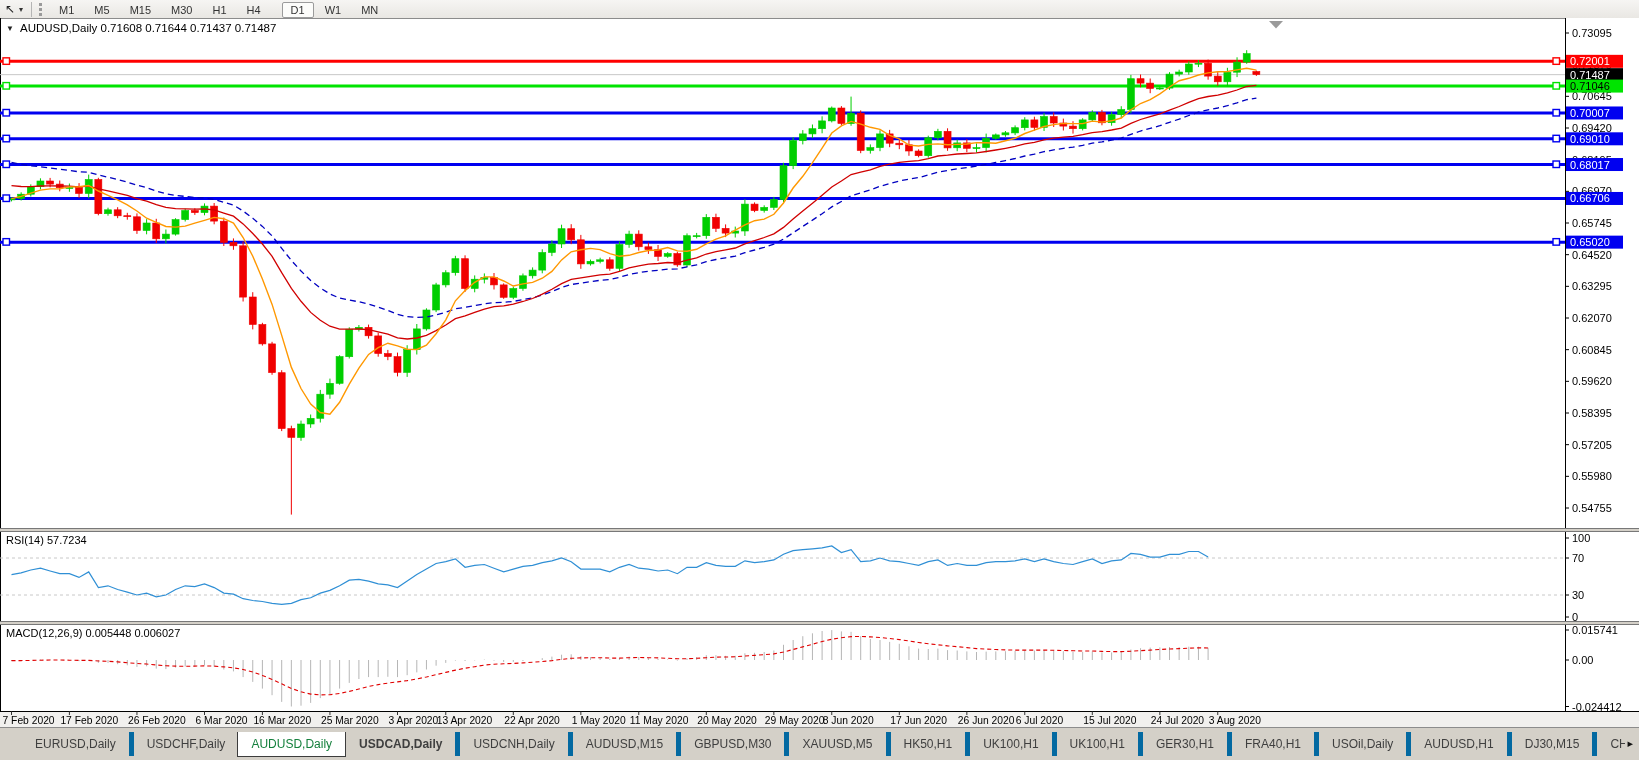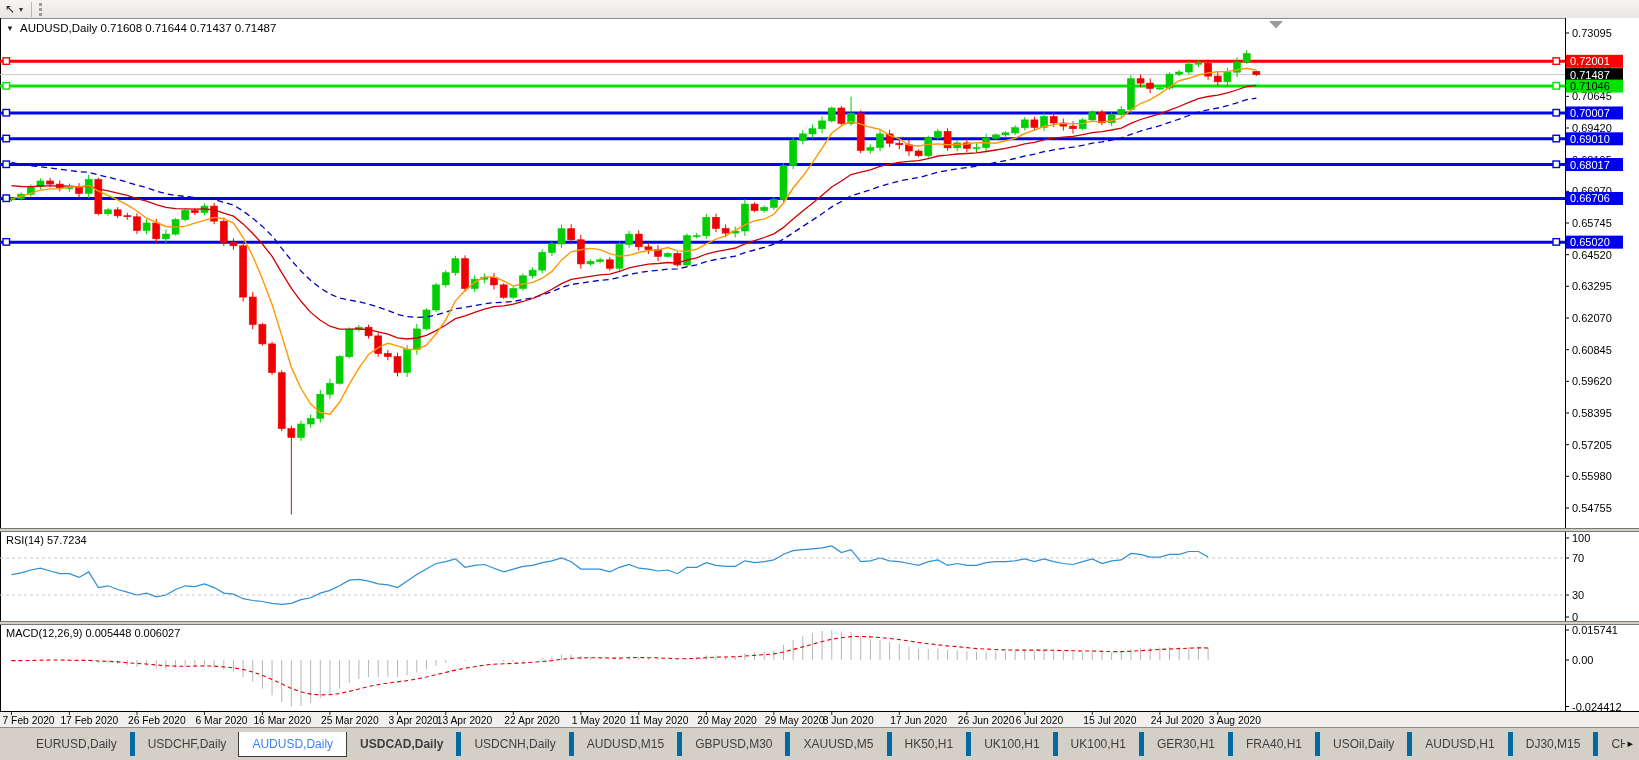--- a/index.html
+++ b/index.html
@@ -18,40 +18,41 @@
     background:transparent;border:1px solid transparent;padding:1px 8px;margin:0 1px;cursor:default;}
   .tf-btn.active{background:#fcfcfa;border:1px solid #9b9b9b;border-radius:2px;}
   .group-divider{width:1px;height:15px;background:#b5b5b5;margin:0 5px;}
   
   .chart{position:absolute;top:18px;left:0;width:1639px;height:709px;}
   svg text{font-family:"Liberation Sans",sans-serif;}
   
   .tabbar{position:absolute;top:727px;left:0;width:1639px;height:33px;
     background:#d4d0c8;border-top:1px solid #8c8c8c;display:flex;align-items:flex-start;
     padding-top:4px;box-sizing:border-box;}
-  .tabs{display:flex;flex:1;overflow:hidden;align-items:flex-start;padding-left:0;margin-left:23px;}
+  .tabs{display:flex;flex:1;overflow:hidden;align-items:flex-start;padding-left:22px;}
   .tab{padding:5px 13px;font-size:12px;color:#3f3f3f;white-space:nowrap;
     border-left:5px solid #0369a1;line-height:14px;cursor:default;}
   .tab:first-child{border-left:none;}
   .tab.active{background:#fff;border:1px solid #3c3c3c;margin:-3px 0 0 -1px;
-    padding:7px 13px 5px;color:#3b82f6;position:relative;z-index:2;}
+    padding:7px 13px 5px;color:#15803d;position:relative;z-index:2;}
   .tab.after-active{border-left:none;font-weight:bold;}
   .tab-scroll{flex:0 0 auto;color:#111;font-size:11px;padding:5px 6px 0 2px;cursor:default;}
 </style>
 </head>
 <body>
 
 <div class="app">
   <div class="toolbar">
     <span class="tool-icon">
       <span class="arrow">↖</span>
       <span class="caret">▾</span>
     </span>
     <span class="tb-divider"></span>
     <span class="grip"></span>
+    <span class="tf-group" id="tfGroup"><button class="tf-btn">M1</button><button class="tf-btn">M5</button><button class="tf-btn">M15</button><button class="tf-btn">M30</button><button class="tf-btn">H1</button><button class="tf-btn">H4</button><span class="group-divider"></span><button class="tf-btn active">D1</button><button class="tf-btn">W1</button><button class="tf-btn">MN</button></span>
   </div>
 
   <div class="chart">
     <svg id="chartSvg" width="1639" height="709" viewBox="0 18 1639 709">
         <rect x="0" y="18" width="1639" height="709" fill="#fff"></rect>
         <rect x="0" y="712" width="1639" height="15" fill="#f1f0ee"></rect>
         <line x1="0" y1="18.5" x2="1639" y2="18.5" stroke="#8c8c8c"></line>
         <line x1="0.5" y1="18" x2="0.5" y2="711" stroke="#000"></line>
         <g>
           <line x1="0" y1="61.33424209378395" x2="1565" y2="61.33424209378395" stroke="#FF0000" stroke-width="3"></line>

